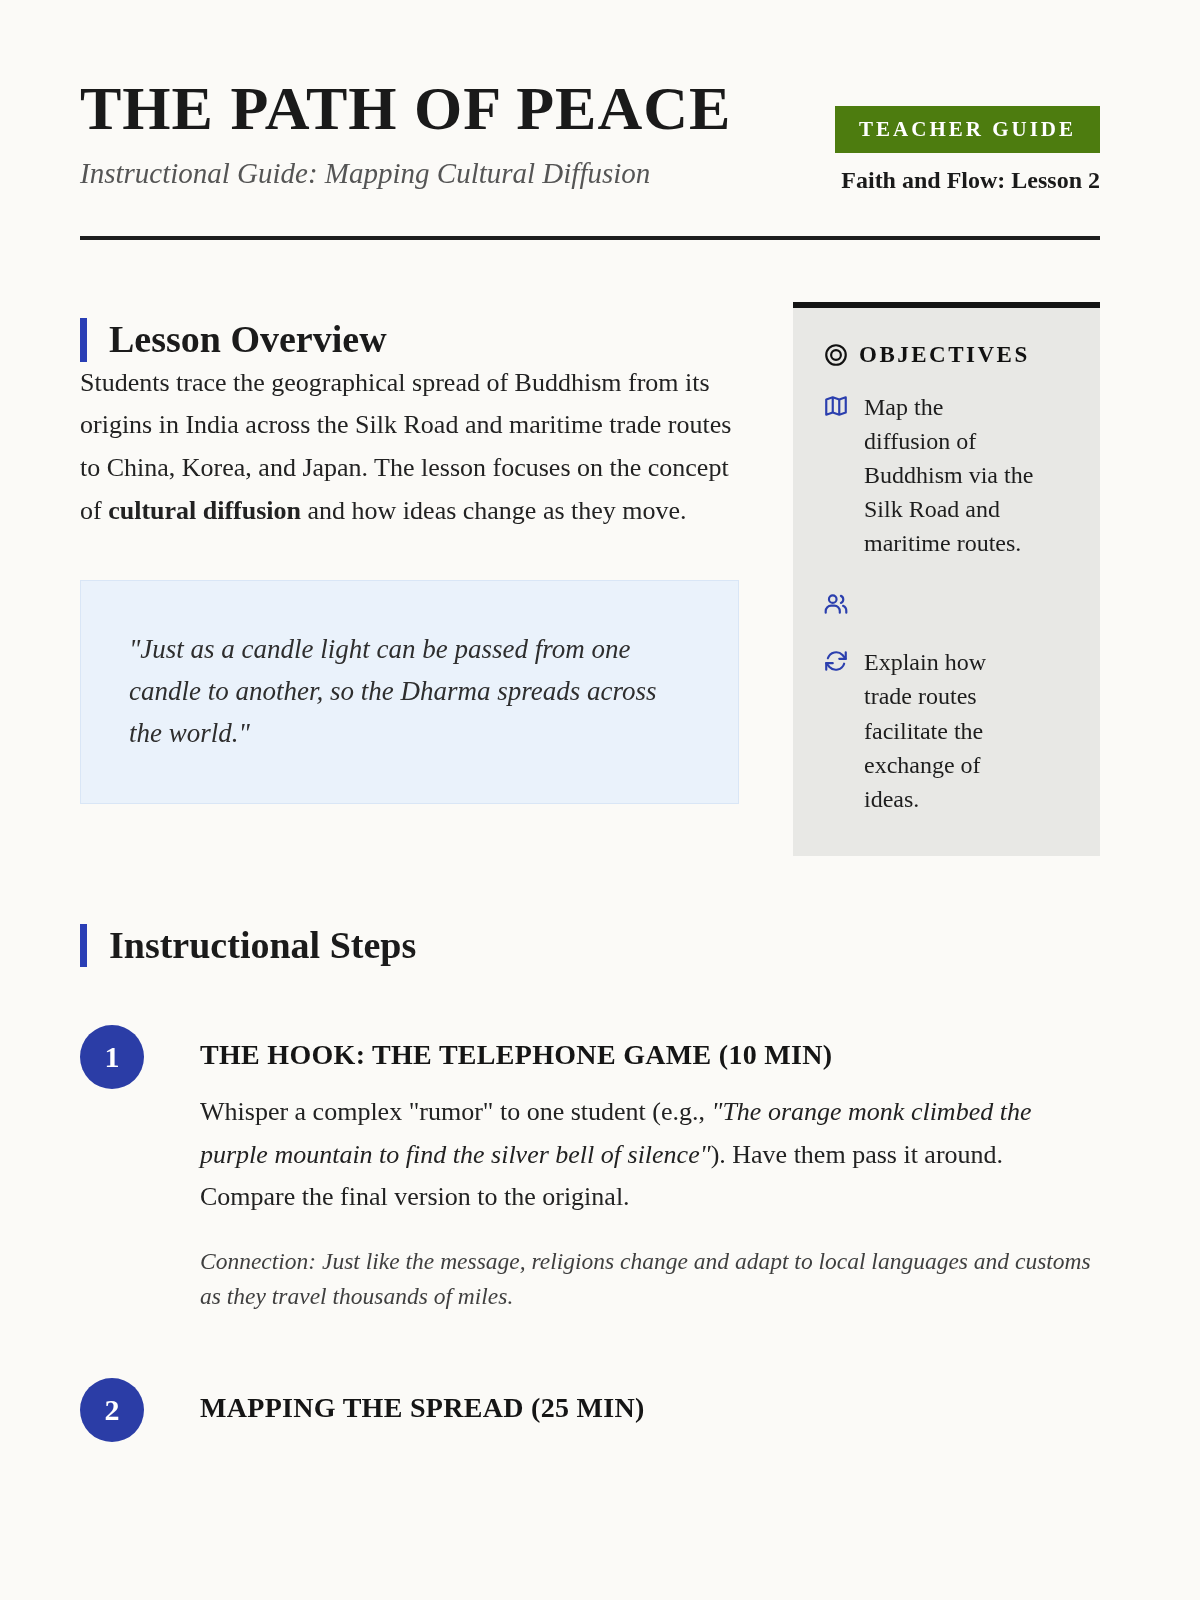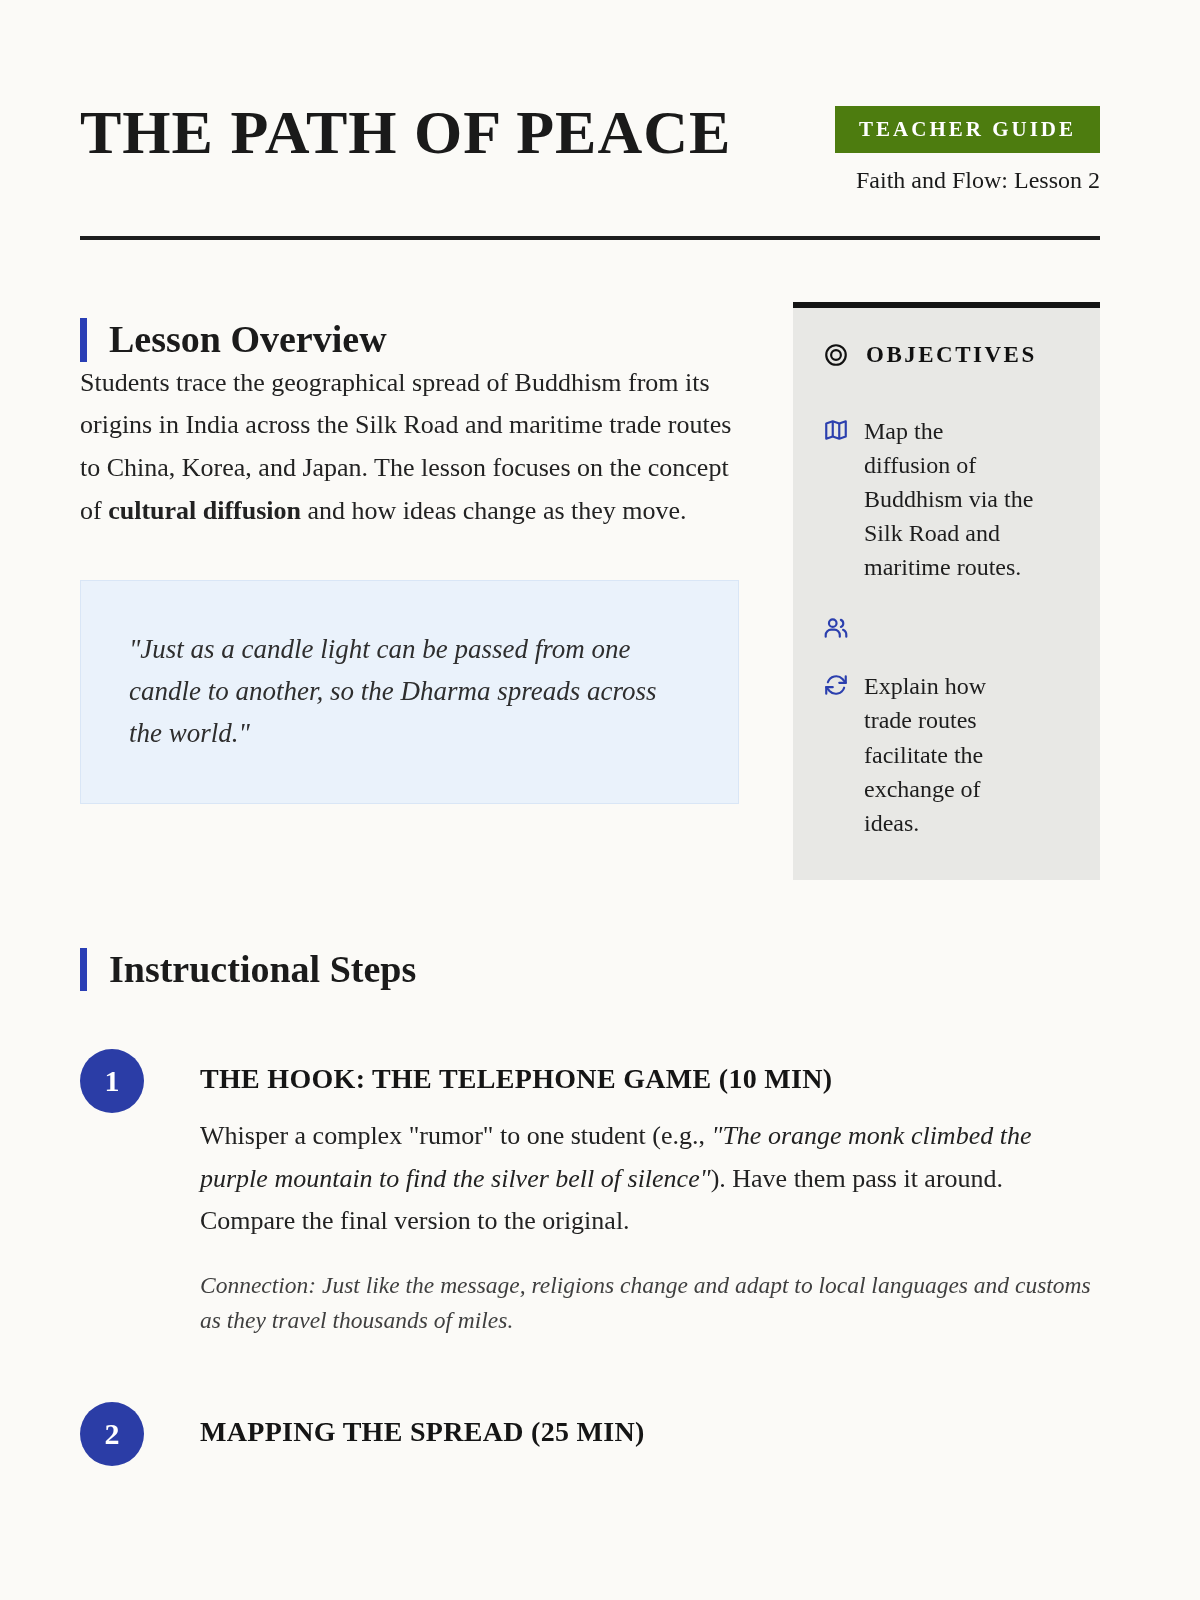--- a/index.html
+++ b/index.html
@@ -35,21 +35,21 @@
     background: #4d7c0f;
     color: #fff;
     font-size: 21px;
     font-weight: 700;
     letter-spacing: 3px;
     padding: 11px 24px;
   }
   .lesson-label {
     margin-top: 14px;
     font-size: 24px;
-    font-weight: 400;
+    font-weight: 700;
     color: #1a1a1a;
   }
 
   .double-rule {
     margin-top: 42px;
     height: 3px;
     border-top: 2px solid #1e1e1e;
     border-bottom: 2px solid #1e1e1e;
   }
 
@@ -91,21 +91,21 @@
     line-height: 1.55;
     color: #2e2e2e;
   }
 
   
   .sidebar {
     background: #e8e8e5;
     border-top: 6px solid #141414;
     padding: 34px 30px 40px 30px;
   }
-  .sidebar-header { display: flex; align-items: center; gap: 17px; margin-bottom: 46px; }
+  .sidebar-header { display: flex; align-items: center; gap: 10px; margin-bottom: 22px; }
   .sidebar-title {
     font-size: 23px;
     font-weight: 700;
     letter-spacing: 2.5px;
     color: #111;
   }
   .objective-list { list-style: none; }
   .objective-item { display: flex; gap: 15px; margin-bottom: 28px; }
   .objective-item:last-child { margin-bottom: 0; }
   .obj-icon { flex: 0 0 26px; margin-top: 3px; color: #2b3fae; }
@@ -150,20 +150,21 @@
   .icon-svg { display: block; }
 </style>
 </head>
 <body>
 
 <div class="page">
 
   <header class="header">
     <div class="header-left">
       <h1 class="page-title">THE PATH OF PEACE</h1>
+      <p class="subtitle">Instructional Guide: Mapping Cultural Diffusion</p>
     </div>
     <div class="header-right">
       <div class="badge">TEACHER GUIDE</div>
       <div class="lesson-label">Faith and Flow: Lesson 2</div>
     </div>
   </header>
 
   <div class="double-rule"></div>
 
   <div class="main-grid">

